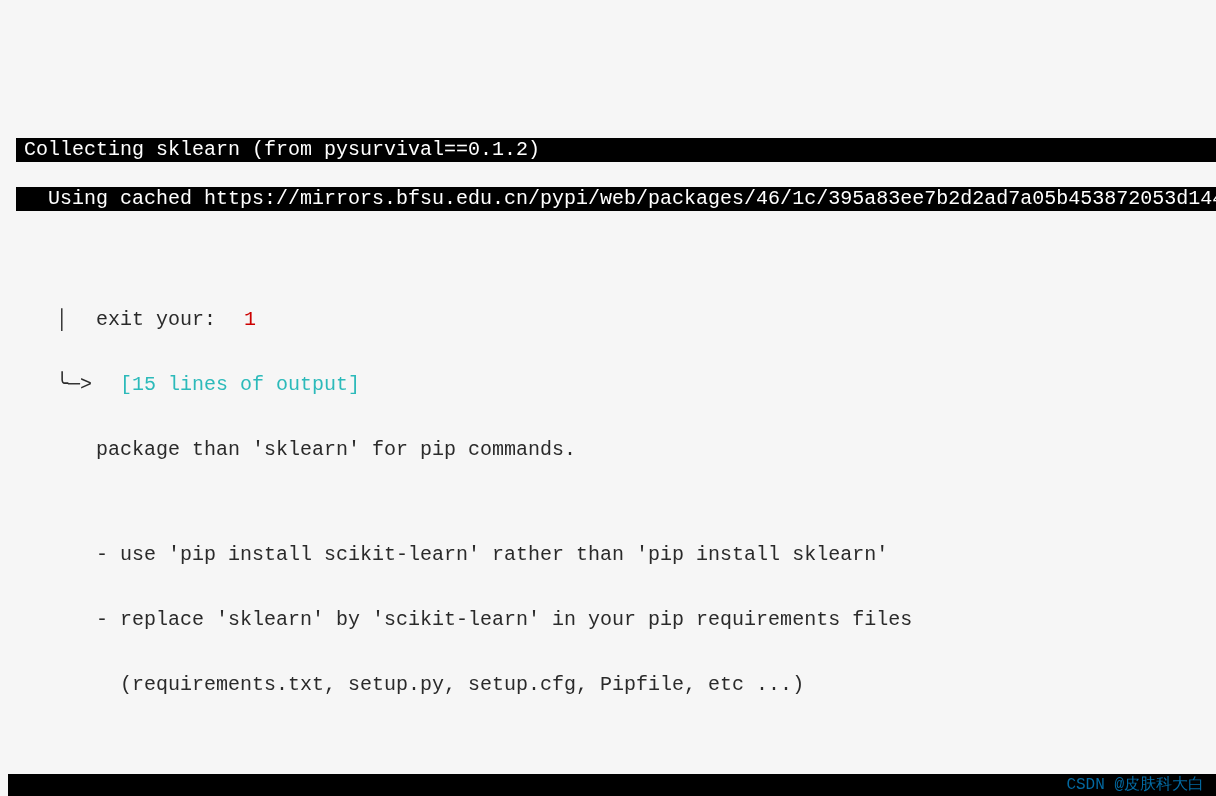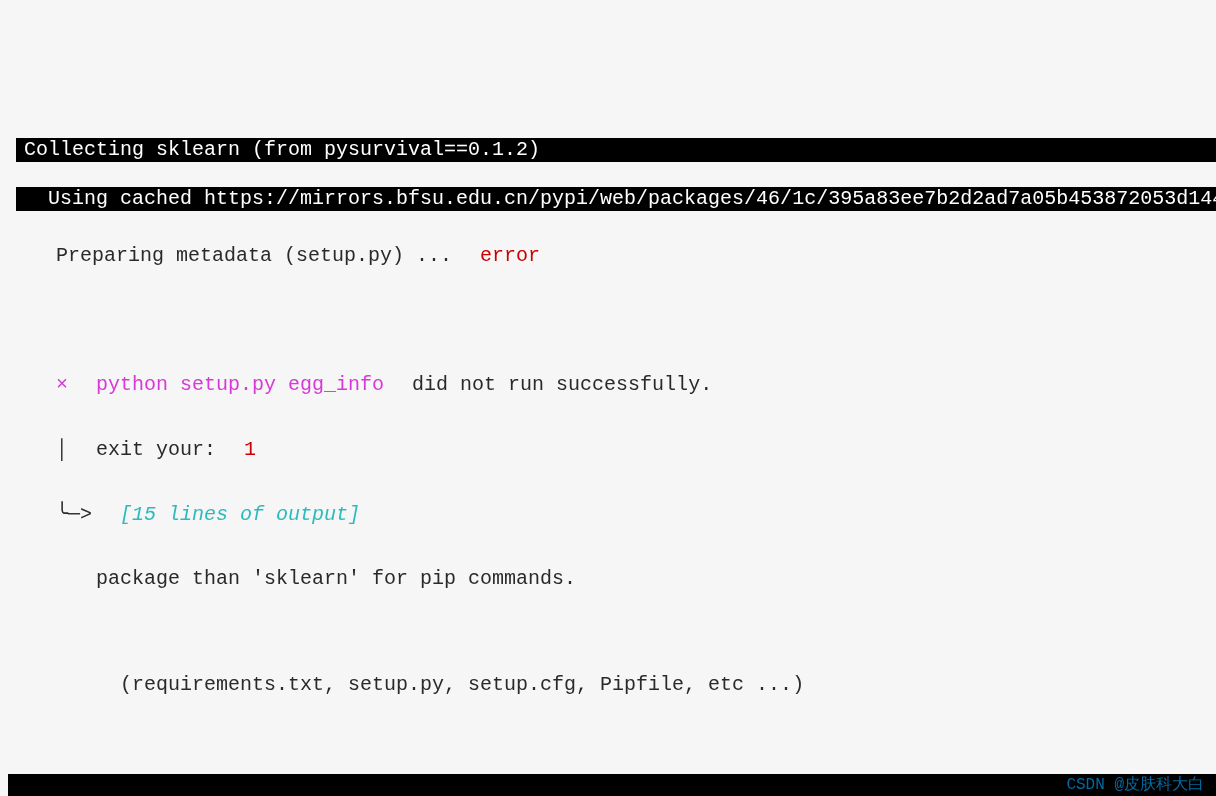--- a/index.html
+++ b/index.html
@@ -22,21 +22,21 @@
     .terminal {
       padding: 0;
     }
     .line-black-bg {
       background: #000;
       color: #fff;
       padding: 0;
     }
     .c-red { color: #c00; }
     .c-magenta { color: #d838d8; }
-    .c-cyan { color: #2cbaba; font-style: italic; }
+    .c-cyan { color: #2cbaba; }
     .watermark {
       position: absolute;
       bottom: 6px;
       right: 14px;
       color: #0369a1;
       font-size: 16px;
       background: #000;
       padding: 2px 6px;
     }
     .bottom-bar {
@@ -49,27 +49,27 @@
     }
   </style>
 </head>
 <body>
 
 
 
 <div class="terminal">
 <div class="line-black-bg"><span>Collecting sklearn (from pysurvival==0.1.2)</span></div>
 <div class="line-black-bg"><span>  Using cached https://mirrors.bfsu.edu.cn/pypi/web/packages/46/1c/395a83ee7b2d2ad7a05b453872053d14449</span></div>
-<div><span>  Preparing metadata (setup.py) ... </span><span class="c-red">error</span></div>
 <div> </div>
-<div><span class="c-magenta">  ×</span><span class="c-magenta"> python setup.py egg_info</span><span> did not run successfully.</span></div>
 <div><span>  │</span><span> exit your: </span><span class="c-red">1</span></div>
 <div><span>  ╰─&gt;</span><span class="c-cyan"> [15 lines of output]</span></div>
 <div>      package than 'sklearn' for pip commands.</div>
 <div></div>
+<div>      - use 'pip install scikit-learn' rather than 'pip install sklearn'</div>
+<div>      - replace 'sklearn' by 'scikit-learn' in your pip requirements files</div>
 <div>        (requirements.txt, setup.py, setup.cfg, Pipfile, etc ...)</div>
 
 
 
 
 
 <div></div>
 
 
 

